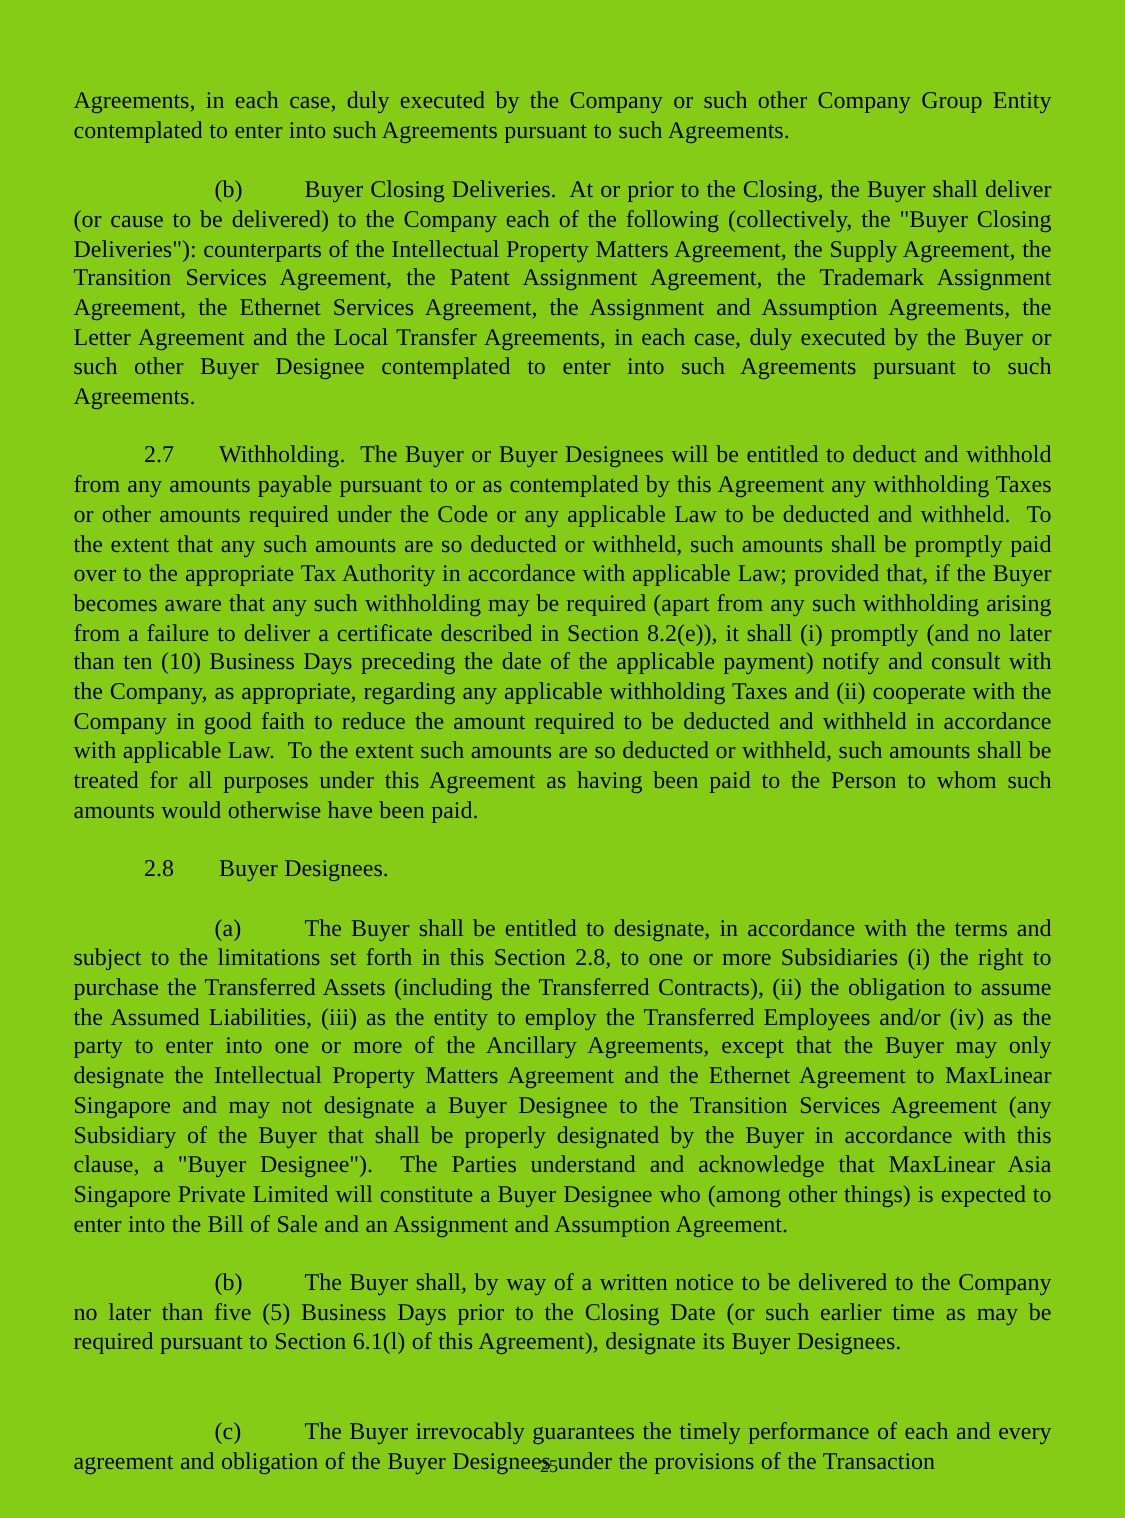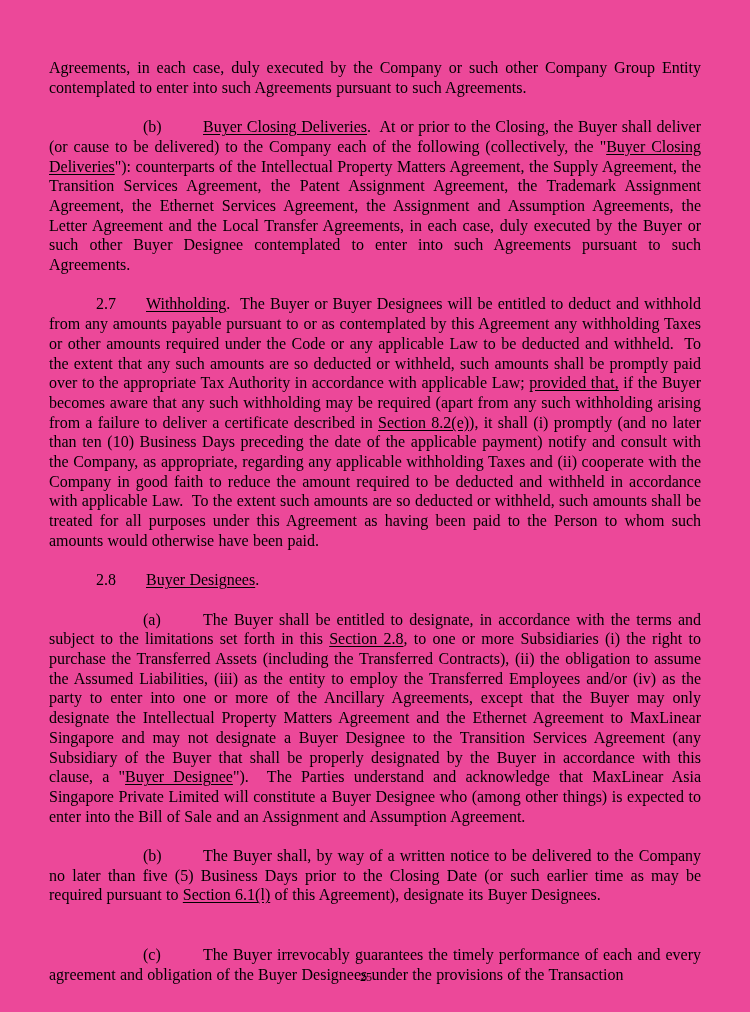--- a/index.html
+++ b/index.html
@@ -4,21 +4,21 @@
 <style>
   html, body {
     margin: 0;
     padding: 0;
     background: #ffffff;
   }
   .page {
     position: relative;
     width: 750px;
     height: 1012px;
-    background: #ec4899;
+    background: #84cc16;
     color: #000000;
     font-family: "Liberation Serif", "DejaVu Serif", serif;
     overflow: hidden;
   }
   .content {
     position: absolute;
     top: 58px;
     left: 49px;
     width: 652px;
   }
@@ -29,21 +29,20 @@
     text-align: justify;
     text-justify: inter-word;
     word-spacing: 0.02em;
   }
   .para:last-child { margin-bottom: 0; }
   .lbl {
     display: inline-block;
     text-indent: 0;
   }
   .u {
-    text-decoration: underline;
     text-underline-offset: 2px;
   }
   .pageno {
     position: absolute;
     top: 968px;
     left: 0;
     width: 732px;
     text-align: center;
     font-size: 12px;
     line-height: 19.7px;

